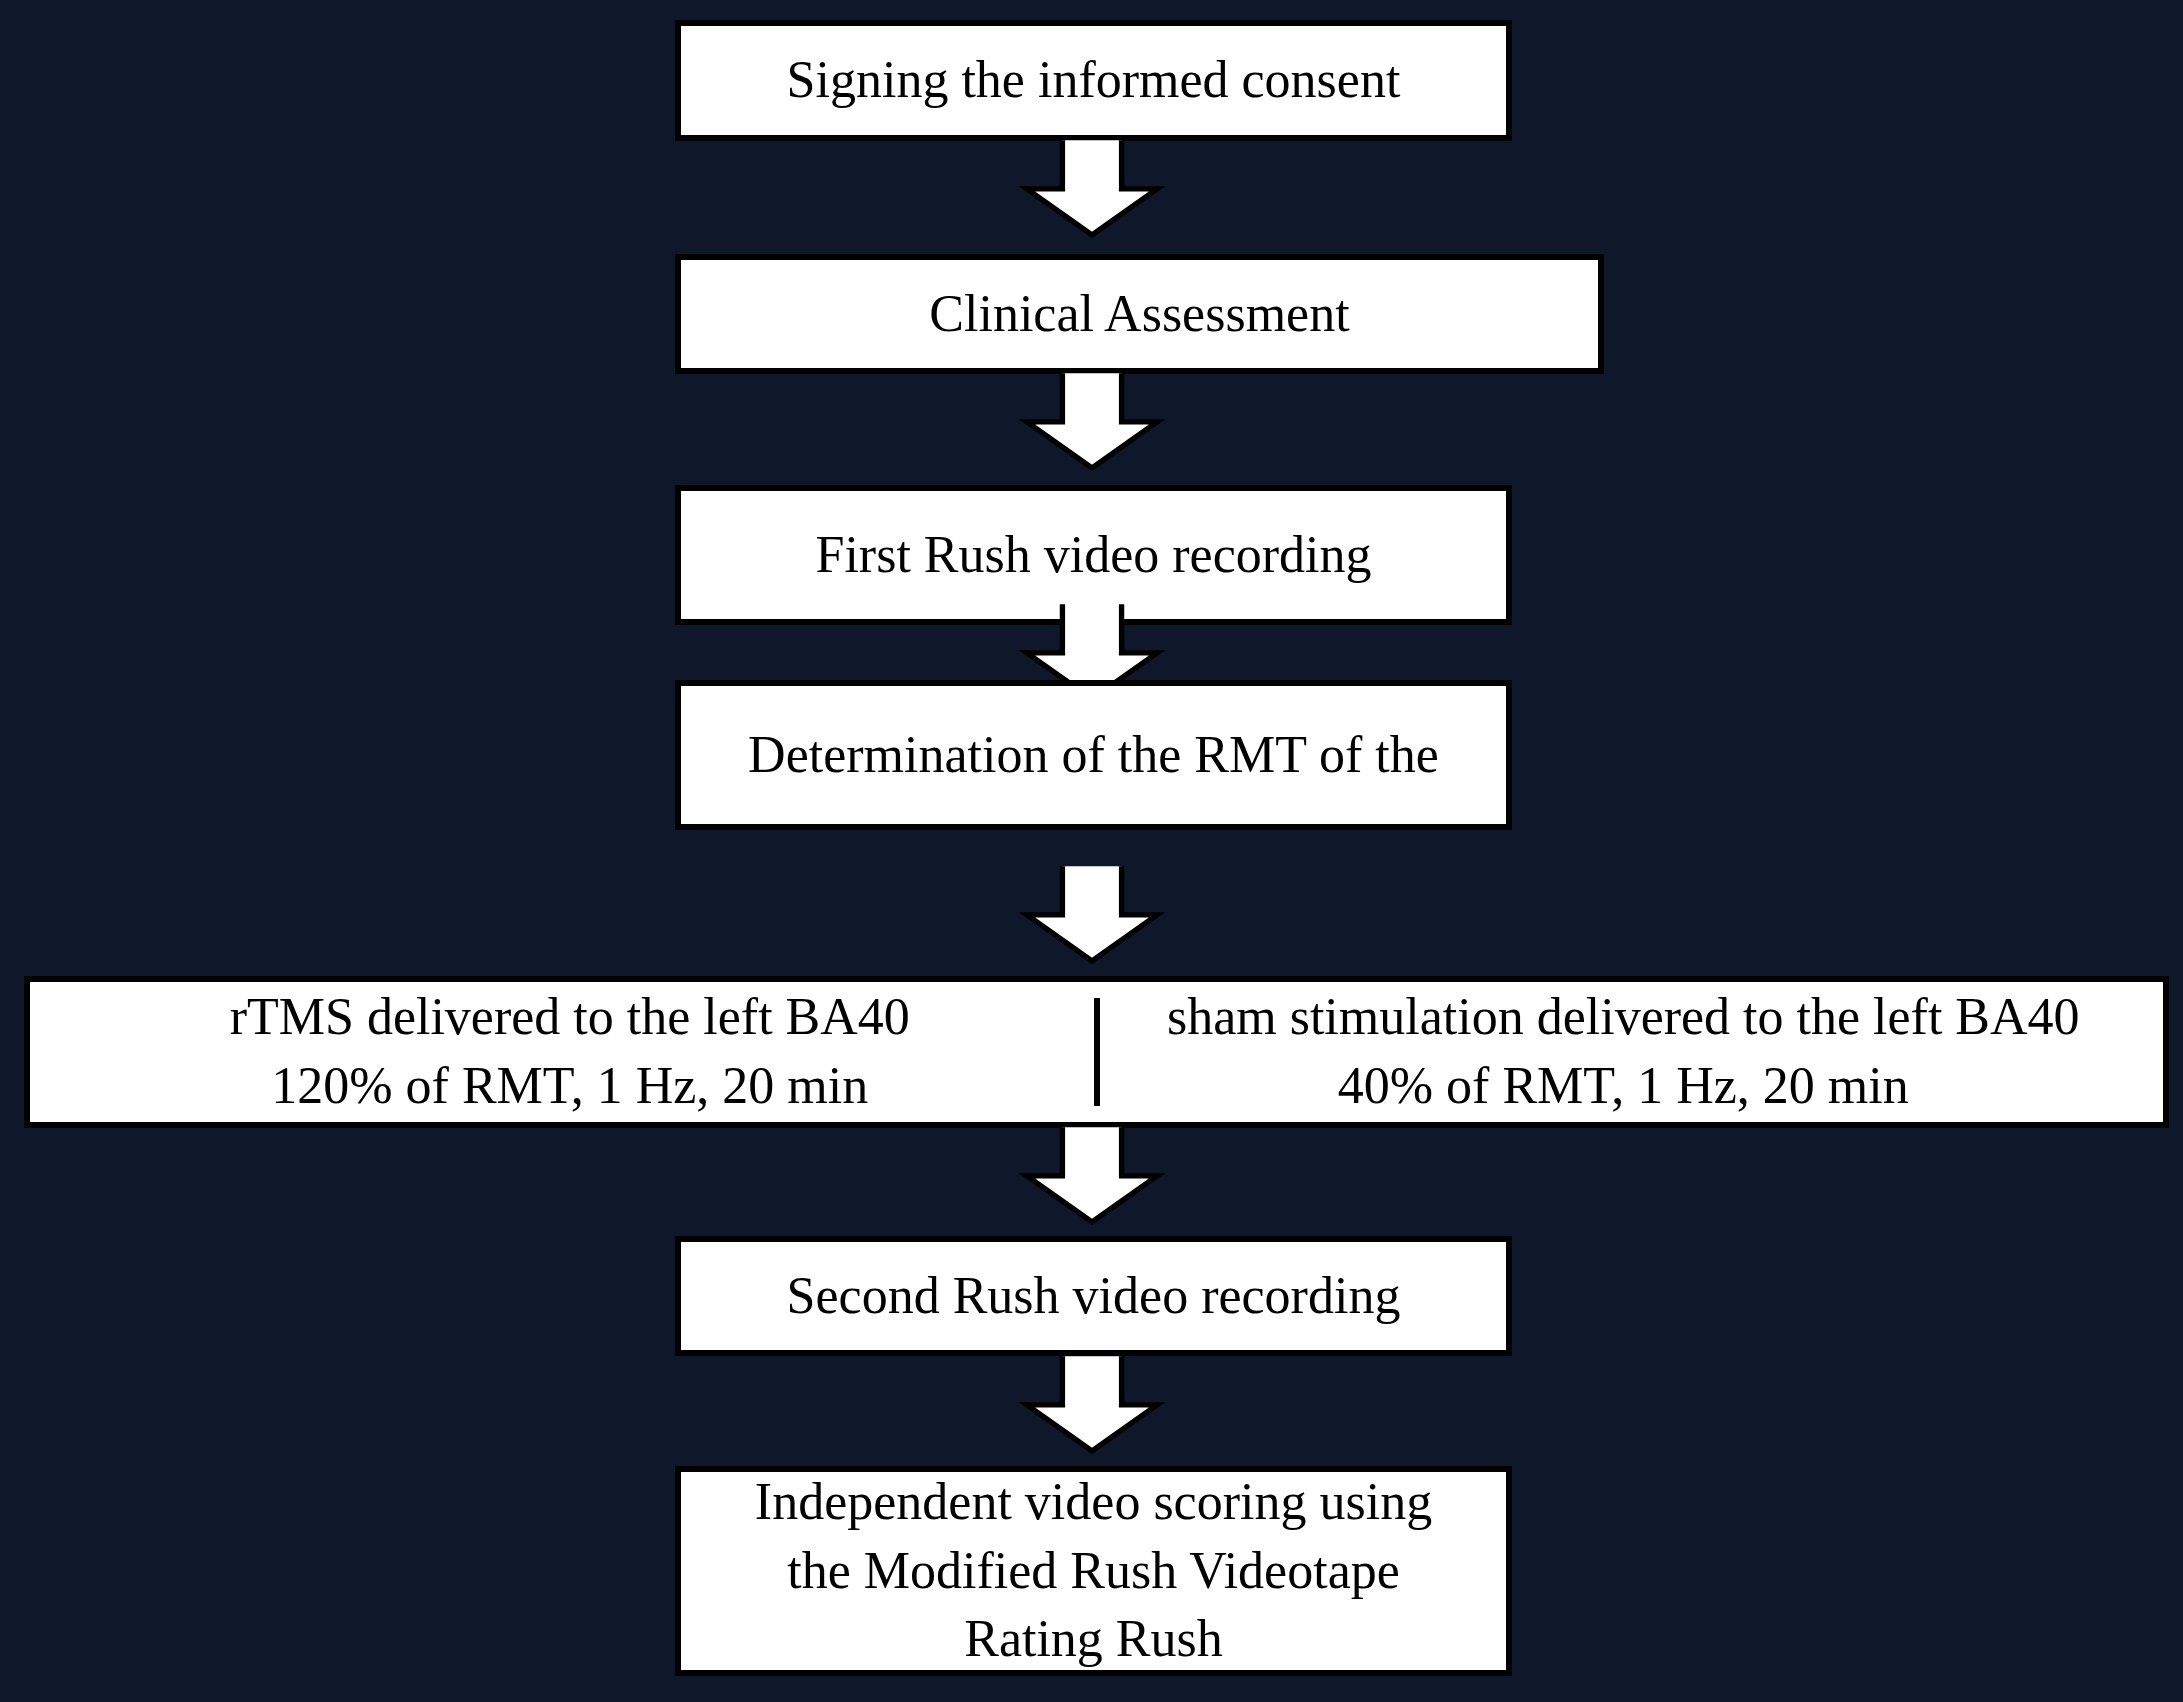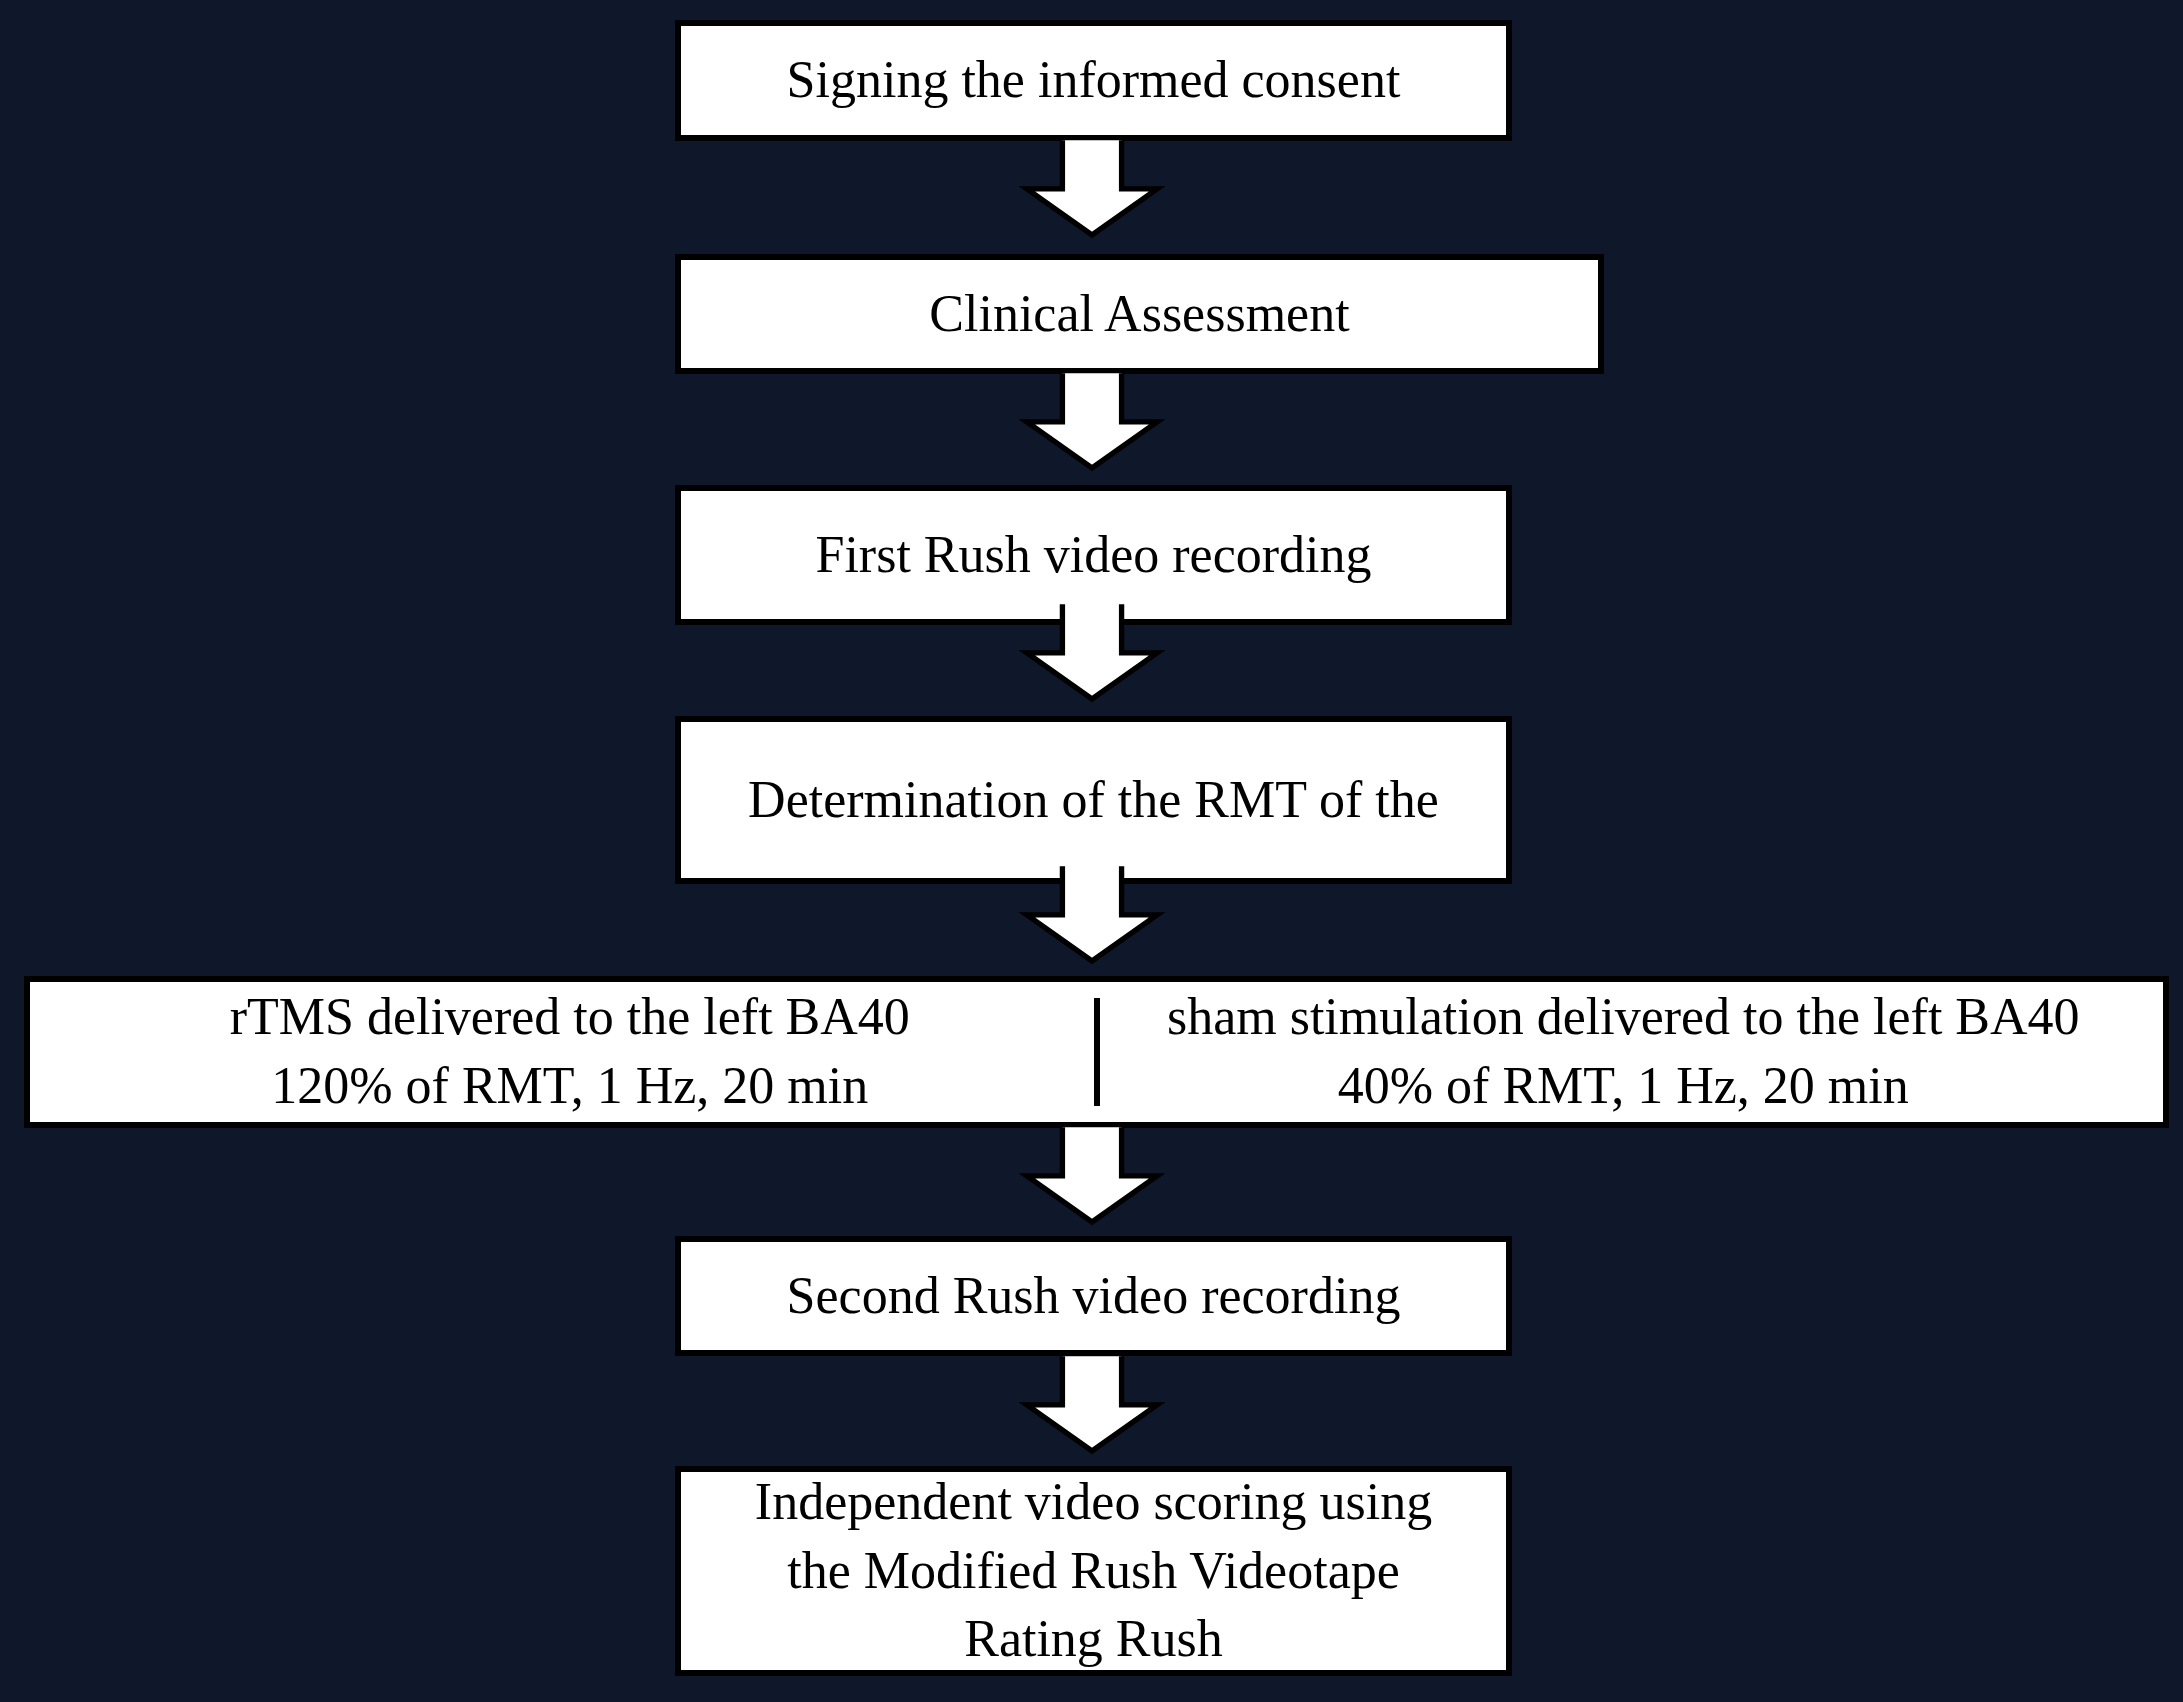--- a/index.html
+++ b/index.html
@@ -80,21 +80,21 @@
   </svg>
 
   <div class="node" style="left:675px; top:485px; width:837px; height:140px;">
     <div>First Rush video recording</div>
   </div>
 
   <svg class="arrow" style="left:1021px; top:604px;" viewBox="0 0 240 168">
     <path d="M70 0 L70 82 L10 82 L120 160 L230 82 L170 82 L170 0"></path>
   </svg>
 
-  <div class="node" style="left:675px; top:716px; width:837px; height:168px;">
+  <div class="node" style="left:675px; top:680px; width:837px; height:150px;">
     <div>Determination of the RMT of the</div>
   </div>
 
   <svg class="arrow" style="left:1021px; top:866px;" viewBox="0 0 240 168">
     <path d="M70 0 L70 82 L10 82 L120 160 L230 82 L170 82 L170 0"></path>
   </svg>
 
   <div class="node split" style="left:24px; top:976px; width:2145px; height:152px;">
     <div class="cell cell-left">
       <div>rTMS delivered to the left BA40</div>

